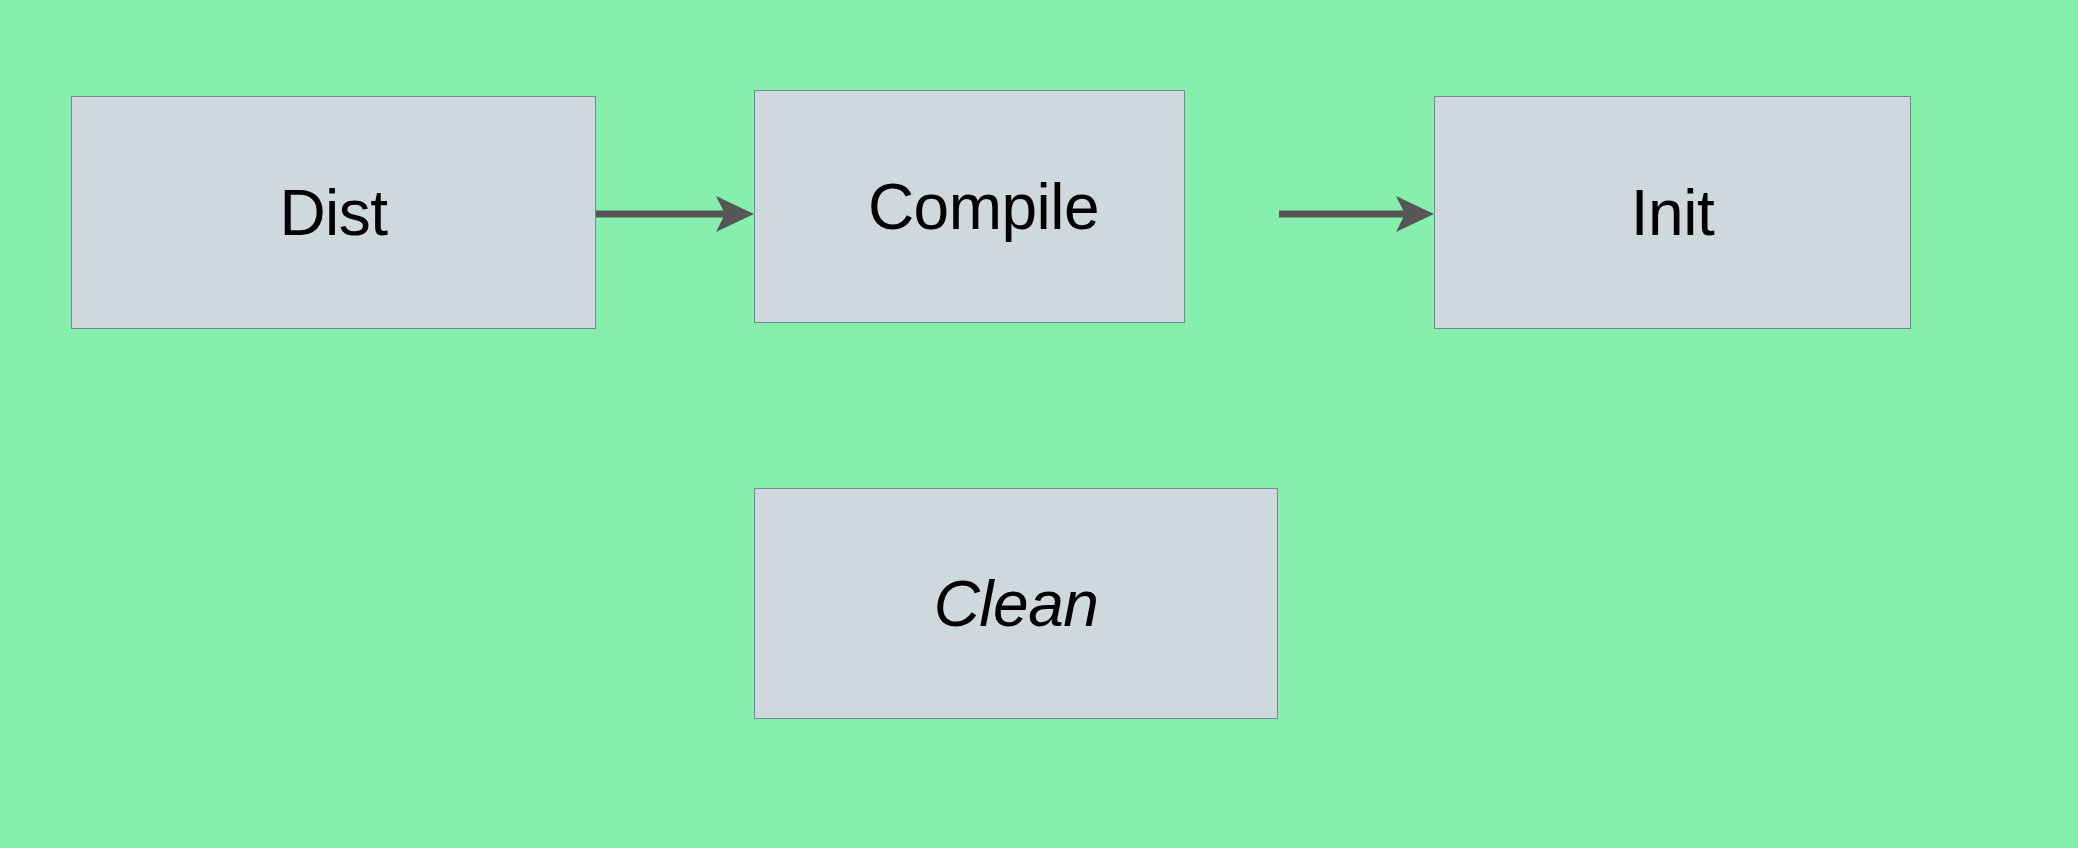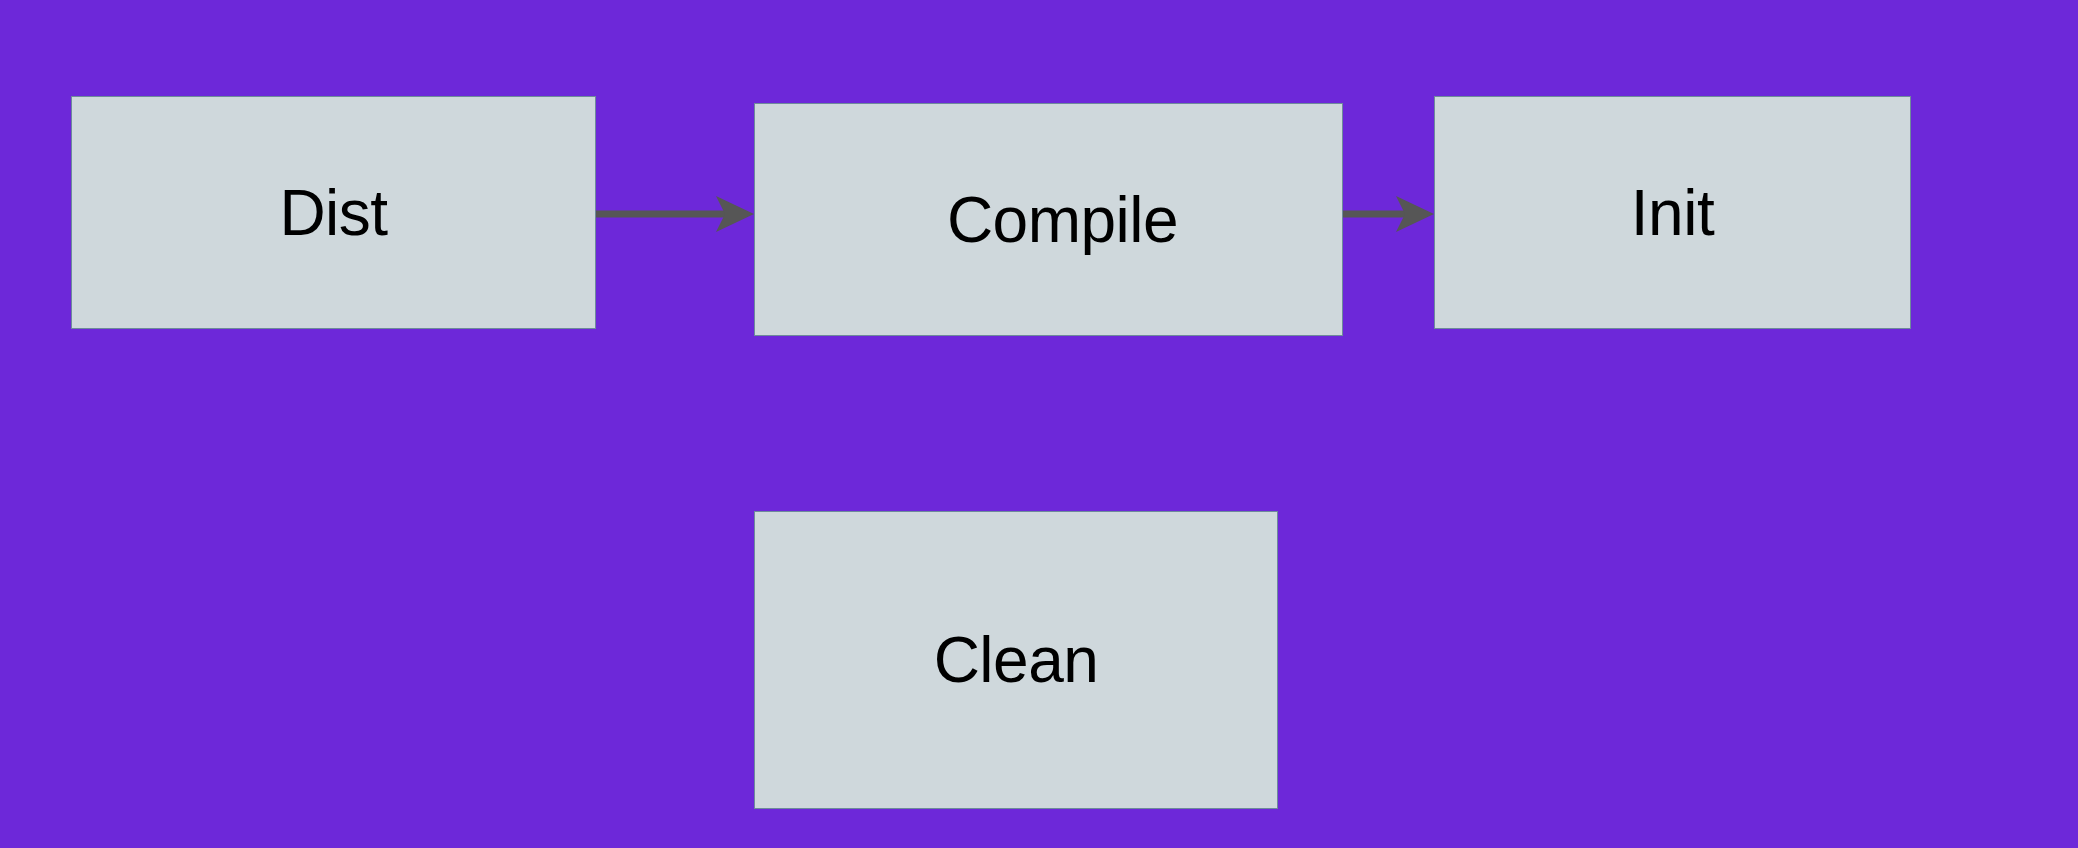--- a/index.html
+++ b/index.html
@@ -9,21 +9,21 @@
     background: #ffffff;
   }
   body {
     font-family: "Liberation Sans", sans-serif;
     -webkit-font-smoothing: antialiased;
   }
   #canvas {
     position: relative;
     width: 2078px;
     height: 848px;
-    background: #6d28d9;
+    background: #86efac;
     overflow: hidden;
   }
   .node {
     position: absolute;
     box-sizing: border-box;
     background: #cfd8dc;
     border: 1.6px solid #6e8a9b;
     display: flex;
     align-items: center;
     justify-content: center;
@@ -66,25 +66,25 @@
 
   <svg class="edge" style="left:1263px; top:180px;" width="200" height="70" viewBox="0 0 200 70">
     <line class="edge-line" x1="16" y1="34" x2="147" y2="34"></line>
     <path class="edge-head" d="M 171 34 L 133 16 L 142 34 L 133 52 Z"></path>
   </svg>
 
   <div class="node" style="left:71px; top:96px; width:525px; height:233px;">
     <span class="node-label">Dist</span>
   </div>
 
-  <div class="node" style="left:754px; top:103px; width:589px; height:233px;padding-left:28px;">
+  <div class="node" style="left:754px; top:90px; width:431px; height:233px;padding-left:28px;">
     <span class="node-label">Compile</span>
   </div>
 
   <div class="node" style="left:1434px; top:96px; width:477px; height:233px;">
     <span class="node-label">Init</span>
   </div>
 
-  <div class="node" style="left:754px; top:511px; width:524px; height:298px;">
+  <div class="node" style="left:754px; top:488px; width:524px; height:231px;font-style:italic;">
     <span class="node-label">Clean</span>
   </div>
 
 </div>
 
 </body></html>

